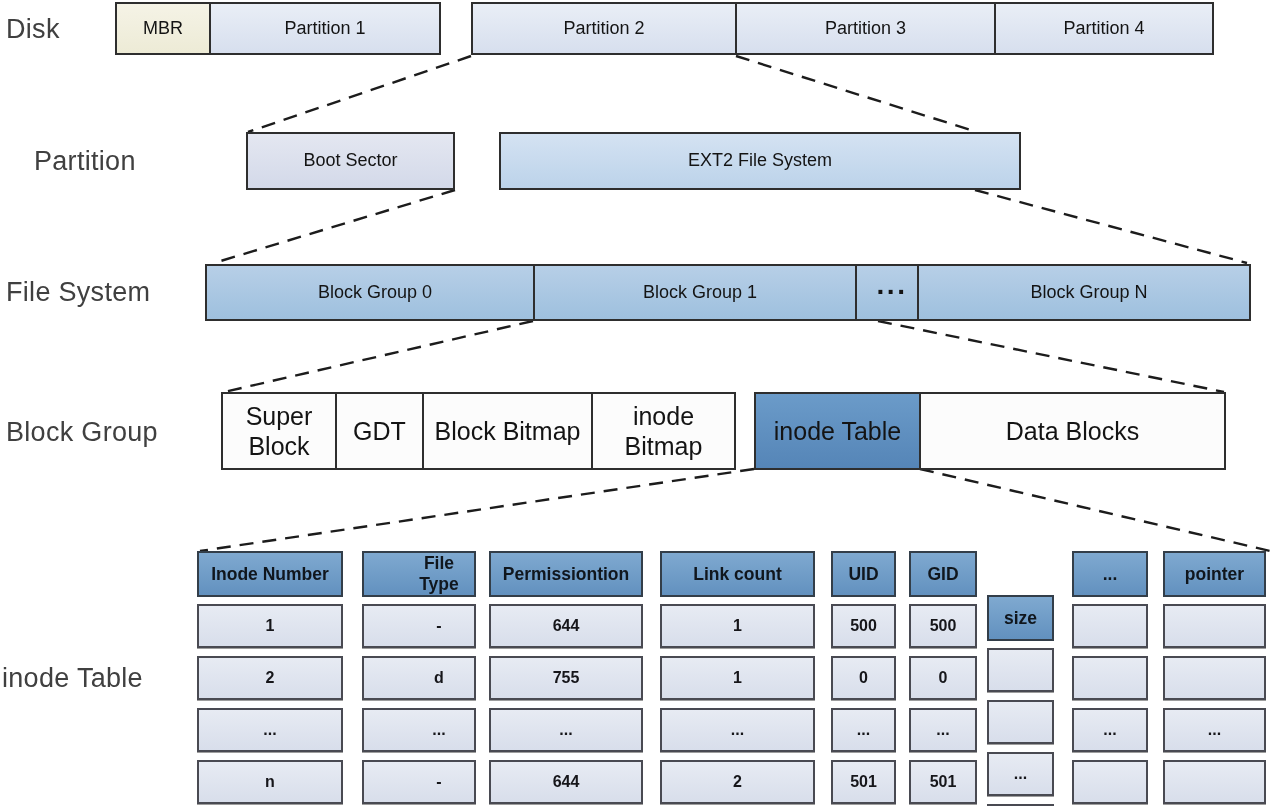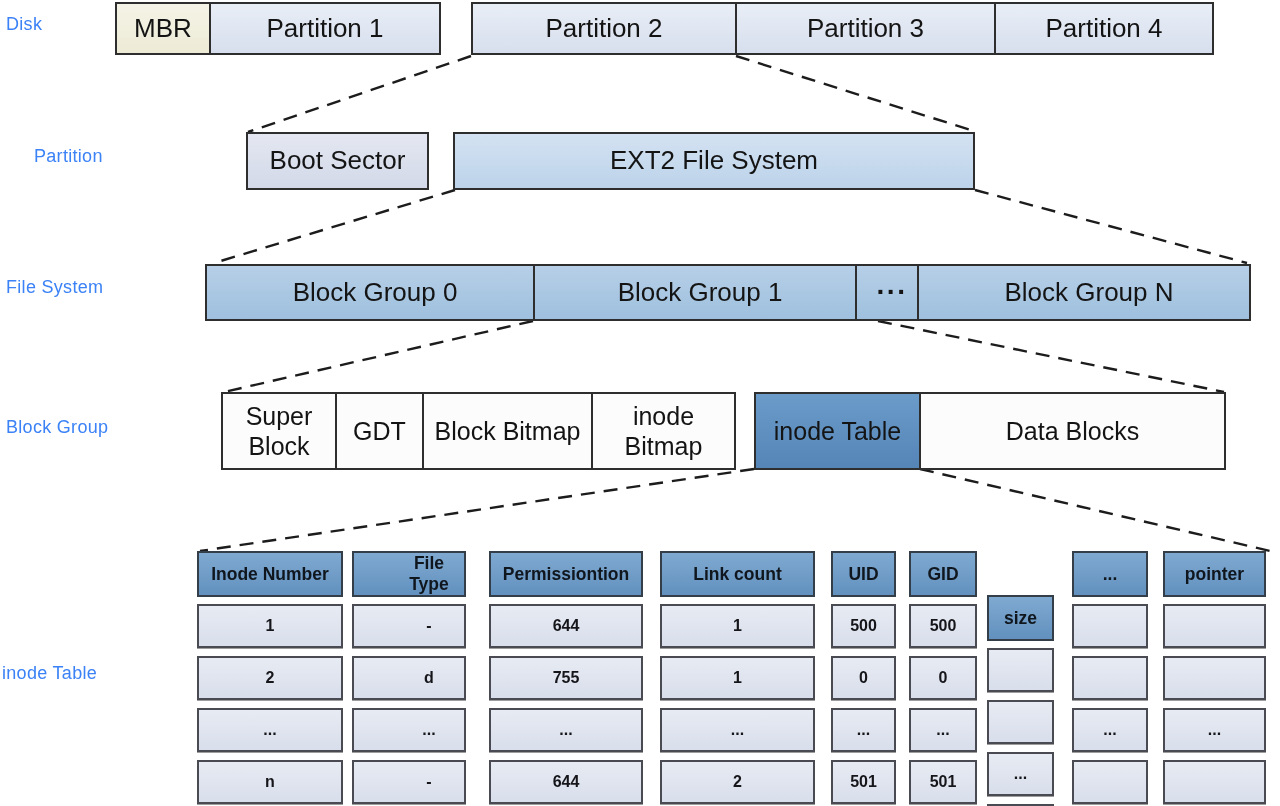--- a/index.html
+++ b/index.html
@@ -10,38 +10,38 @@
     font-family:"Liberation Sans", sans-serif;
     color:#111;
     overflow:hidden;
   }
   
   #connectors{position:absolute;left:0;top:0;width:1280px;height:806px;z-index:0;}
   #connectors line{stroke:#1c1c1c;stroke-width:2.4;stroke-dasharray:14 9;}
 
   .rowlabel{
     position:absolute;left:6px;
-    font-size:18px;letter-spacing:.3px;color:#3b82f6;
+    font-size:27px;letter-spacing:.3px;color:#404040;
     white-space:nowrap;z-index:2;
   }
   .box{
     position:absolute;box-sizing:border-box;z-index:1;
     border:2px solid #2e2e2e;
     display:flex;align-items:center;justify-content:center;
-    text-align:center;font-size:26px;color:#141414;
+    text-align:center;font-size:18px;color:#141414;
     line-height:1.22;
   }
   
   .r1{top:2px;height:53px;}
   .mbr{background:linear-gradient(#f5f3e6,#edebd6);}
   .part{background:linear-gradient(#e9eef6,#d7dfee);}
   
   .r2{top:132px;height:58px;}
   .boot{background:linear-gradient(#e4e7f1,#d3d9e9);}
-  .ext2{background:linear-gradient(#d4e2f2,#bcd3ea);}
+  .ext2{background:linear-gradient(#d4e2f2,#bcd3ea);margin-left:46px;}
   
   .r3{top:264px;height:57px;}
   .bg{background:linear-gradient(#b7cfe7,#9ec0de);padding-left:10px;}
   .dots3{font-weight:bold;font-size:28px;letter-spacing:1px;}
   
   .r4{top:392px;height:78px;font-size:25px;}
   .sect{background:#fcfcfc;}
   .hl{background:linear-gradient(#6b9bc9,#5585b7);}
   
   .cell{
@@ -55,21 +55,21 @@
   .dcell{border:2px solid #494a52;
         background:linear-gradient(#e7ebf3,#d8deeb);
         font-size:16px;color:#16161a;
         box-shadow:0 1px 0 rgba(40,40,40,.45);}
   .dr0{top:604px;height:44px;}
   .dr1{top:656px;height:44px;}
   .dr2{top:708px;height:44px;}
   .dr3{top:760px;height:44px;}
   
   .c0{left:197px;width:146px;}
-  .c1{left:352px;width:114px;padding-left:40px;}
+  .c1{left:362px;width:114px;padding-left:40px;}
   .c2{left:489px;width:154px;}
   .c3{left:660px;width:155px;}
   .c4{left:831px;width:65px;}
   .c5{left:909px;width:68px;}
   .c6{left:987px;width:67px;margin-top:44px;}
   .c7{left:1072px;width:76px;}
   .c8{left:1163px;width:103px;}
 </style>
 </head>
 <body>
@@ -92,21 +92,21 @@
   <div class="rowlabel" style="top:277px;">File System</div>
   <div class="rowlabel" style="top:417px;">Block Group</div>
   <div class="rowlabel" style="top:663px;left:2px;">inode Table</div>
 
   <div class="box r1 mbr" style="left:115px;width:96px;">MBR</div>
   <div class="box r1 part" style="left:209px;width:232px;">Partition 1</div>
   <div class="box r1 part" style="left:471px;width:266px;">Partition 2</div>
   <div class="box r1 part" style="left:735px;width:261px;">Partition 3</div>
   <div class="box r1 part" style="left:994px;width:220px;">Partition 4</div>
 
-  <div class="box r2 boot" style="left:246px;width:183px;">Boot Sector</div>
+  <div class="box r2 boot" style="left:246px;width:209px;">Boot Sector</div>
   <div class="box r2 ext2" style="left:453px;width:522px;">EXT2 File System</div>
 
   <div class="box r3 bg" style="left:205px;width:330px;">Block Group 0</div>
   <div class="box r3 bg" style="left:533px;width:324px;">Block Group 1</div>
   <div class="box r3 bg dots3" style="left:855px;width:64px;">···</div>
   <div class="box r3 bg" style="left:917px;width:334px;">Block Group N</div>
 
   <div class="box r4 sect" style="left:221px;width:116px;">Super Block</div>
   <div class="box r4 sect" style="left:335px;width:89px;">GDT</div>
   <div class="box r4 sect" style="left:422px;width:171px;">Block Bitmap</div>

